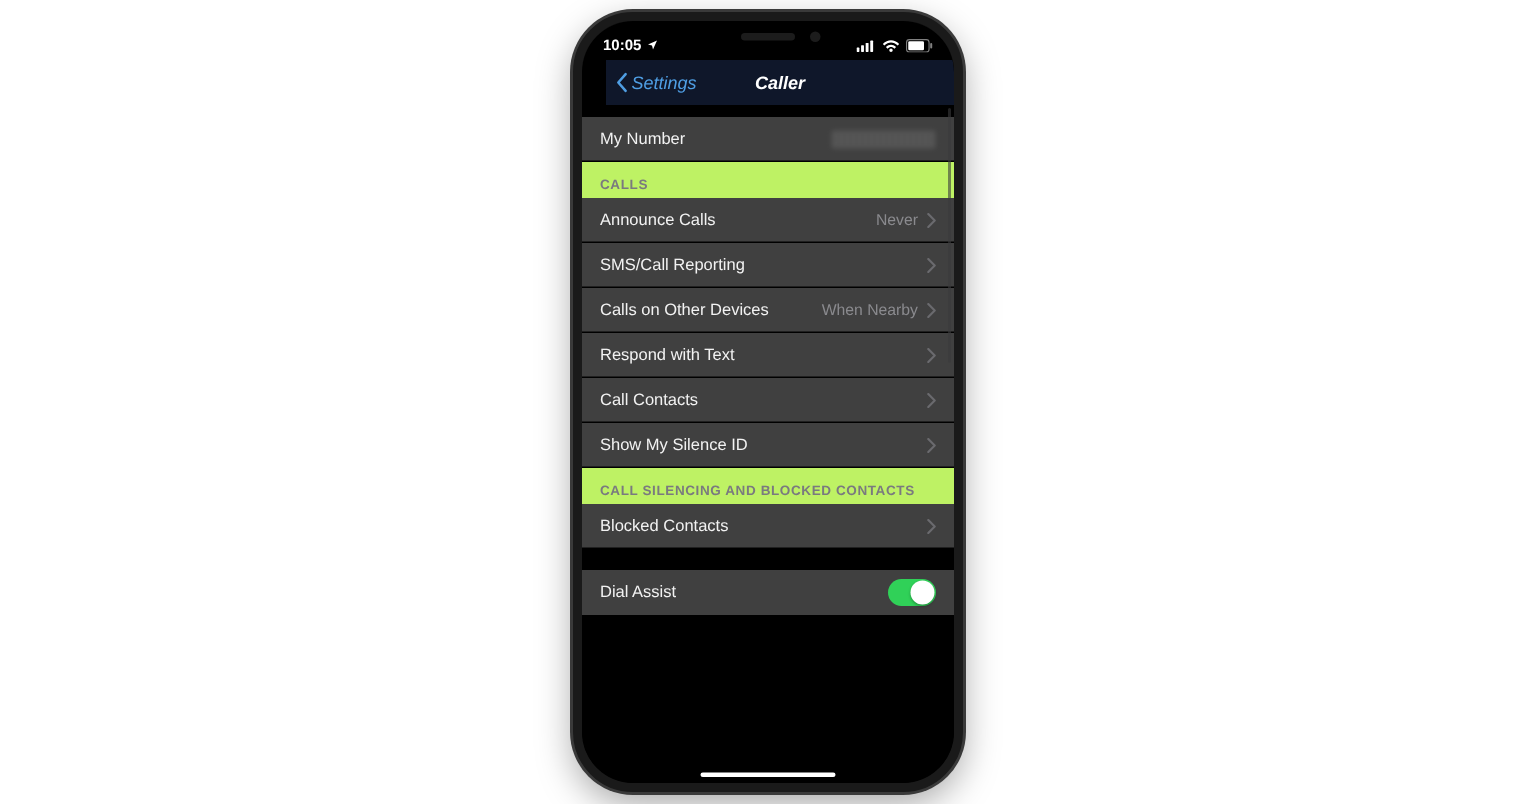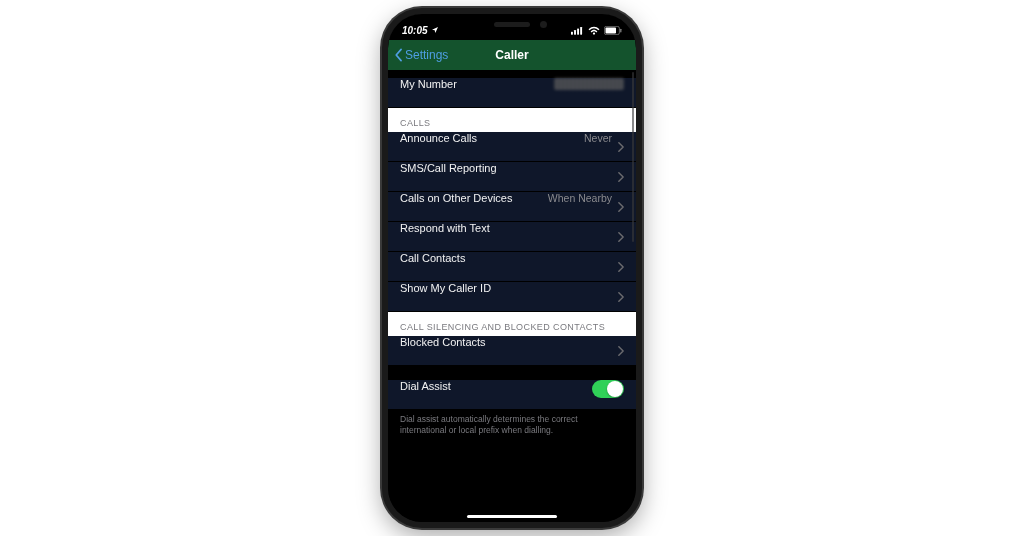--- a/index.html
+++ b/index.html
@@ -77,38 +77,38 @@
     position: absolute;
     top: 0; left: 0; right: 0;
     height: 26px;
     display: flex;
     justify-content: space-between;
     align-items: center;
     padding: 6px 14px 0 14px;
     font-size: 10px;
     font-weight: 600;
     z-index: 15;
-    font-style: italic;
   }
   .status-left { display: flex; align-items: center; gap: 3px; }
   .status-right { display: flex; align-items: center; gap: 4px; }
   .loc-icon svg, .sig-icon svg, .wifi-icon svg, .batt-icon svg { display:block; }
 
   
   .nav-bar {
     position: absolute;
-    top: 26px; left: 0; right: 0;
+    top: 26px; left: 16px; right: 0;
     height: 30px;
     display: flex;
     align-items: center;
     justify-content: center;
     font-size: 12px;
     font-weight: 600;
     z-index: 10;
-    background: #14532d;
+    background: #0f172a;
+    font-style: italic;
   }
   .nav-back {
     position: absolute;
     left: 6px;
     top: 0;
     height: 30px;
     display: flex;
     align-items: center;
     color: #4f9ee3;
     font-weight: 400;
@@ -125,34 +125,36 @@
     left: 0; right: 0; bottom: 0;
     overflow-y: hidden;
     background: #000;
   }
   .group-header {
     font-size: 9px;
     letter-spacing: 0.4px;
     color: #7a7a7f;
     padding: 10px 12px 4px 12px;
     text-transform: uppercase;
-    background: #ffffff;
+    background: #bef264;
+    font-weight: bold;
   }
   .group-footer {
     font-size: 8.5px;
     color: #7a7a7f;
     padding: 4px 12px 8px 12px;
     line-height: 1.3;
     background: #000;
   }
   .cell {
-    background: #0f172a;
+    background: #404040;
     min-height: 30px;
     padding: 0 12px;
     display: flex;
+    align-items: center;
     justify-content: space-between;
     font-size: 11px;
     border-bottom: 0.5px solid #000;
     position: relative;
   }
   .cell:last-child { border-bottom: none; }
   .cell .label { color: #f2f2f2; }
   .cell .value { color: #8a8a8e; margin-left: auto; padding-right: 2px; font-size: 10.5px; }
   .cell .chev { color: #6a6a6e; margin-left: 4px; display:flex; align-items:center; }
   .cell .chev svg { display:block; }
@@ -311,21 +313,21 @@
         </div>
         <div class="cell">
           <span class="label">Call Contacts</span>
           <span class="chev">
               <svg width="6" height="10" viewBox="0 0 8 14" fill="none" stroke="#6a6a6e" stroke-width="2" stroke-linecap="round" stroke-linejoin="round">
                 <polyline points="1 1 7 7 1 13"></polyline>
               </svg>
             </span>
         </div>
         <div class="cell">
-          <span class="label">Show My Caller ID</span>
+          <span class="label">Show My Silence ID</span>
           <span class="chev">
               <svg width="6" height="10" viewBox="0 0 8 14" fill="none" stroke="#6a6a6e" stroke-width="2" stroke-linecap="round" stroke-linejoin="round">
                 <polyline points="1 1 7 7 1 13"></polyline>
               </svg>
             </span>
         </div>
 
         <div class="group-header">CALL SILENCING AND BLOCKED CONTACTS</div>
 
         <div class="cell">
@@ -336,20 +338,19 @@
               </svg>
             </span>
         </div>
 
         <div class="gap"></div>
 
         <div class="cell">
           <span class="label">Dial Assist</span>
           <div class="toggle"></div>
         </div>
-        <div class="group-footer">Dial assist automatically determines the correct international or local prefix when dialling.</div>
 
       </div>
 
       <div class="home-ind"></div>
     </div>
   </div>
 </div>
 
 </body></html>

